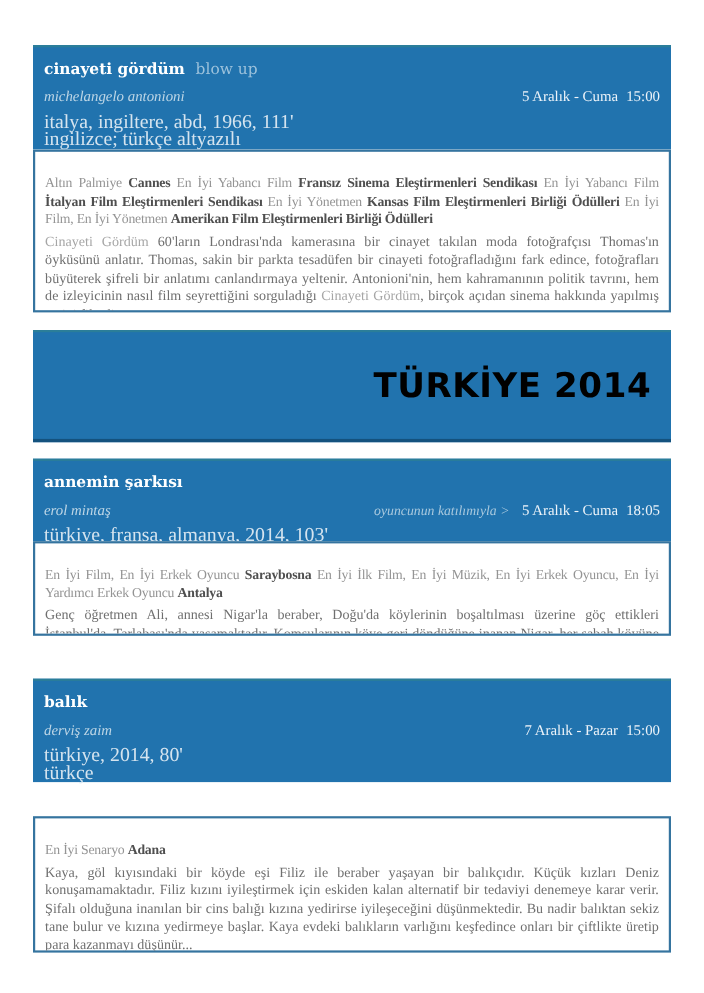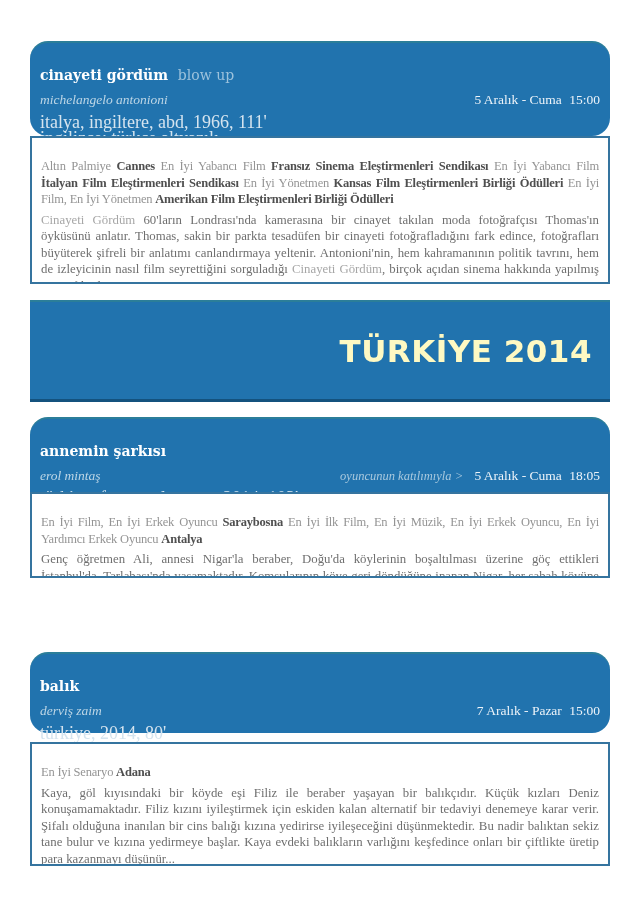--- a/index.html
+++ b/index.html
@@ -21,21 +21,21 @@
   html,body{margin:0;padding:0;background:#ffffff;}
   .page{
     position:relative;width:640px;height:903px;background:#ffffff;
     font-family:"Liberation Serif", serif;overflow:hidden;
   }
   .blue-box{
     position:absolute;left:30px;width:580px;box-sizing:border-box;
     background:var(--accent_blue);
     border-top:2px solid var(--box_top_line);
   }
-  .film-header{color:#fff;padding:12px 10px;border-radius:18px;}
+  .film-header{color:#fff;padding:0 10px;}
   .title-row{margin-top:12px;font-size:15px;line-height:17px;}
   .film-title{font-weight:bold;color:var(--title_white);font-family:"DejaVu Serif", serif;font-size:14px;}
   .film-subtitle{color:var(--subtitle_blue);margin-left:6px;font-family:"DejaVu Serif", serif;font-size:14px;}
   .director-row{margin-top:8px;display:flex;justify-content:space-between;align-items:baseline;font-size:13.5px;line-height:16px;}
   .film-director{font-style:italic;color:var(--director_blue);}
   .screening{white-space:nowrap;}
   .event-note{font-style:italic;color:var(--note_blue);font-size:12.5px;margin-right:8px;}
   .s-date{color:var(--datetime_white);}
   .s-time{color:var(--datetime_white);margin-left:4px;}
   .meta{margin-top:6px;font-size:18px;line-height:16px;color:var(--meta_blue);}
@@ -57,21 +57,21 @@
   .seg-light{color:var(--desc_light_gray);}
   .banner{
     position:absolute;left:30px;width:580px;box-sizing:border-box;
     background:var(--accent_blue);
     border-top:2px solid var(--box_top_line);
     border-bottom:3px solid var(--banner_bottom_line);
     display:flex;align-items:center;justify-content:flex-end;
   }
   .banner-title{
     font-family:"DejaVu Sans", sans-serif;font-weight:bold;
-    font-size:31px;color:#fef9c3;padding-right:18px;letter-spacing:0.5px;
+    font-size:31px;color:#000000;padding-right:18px;letter-spacing:0.5px;
   }
 </style>
 </head>
 <body>
 
 <div class="page">
 
   <div class="blue-box film-header" style="top:41px;height:95px;">
     <div class="title-row">
       <span class="film-title">cinayeti gördüm</span>
@@ -116,21 +116,21 @@
     <div class="meta">
       <div>türkiye, fransa, almanya, 2014, 103'</div>
     </div>
   </div>
 
   <div class="film-card" style="top:492px;height:86px;">
     <p class="awards"><span class="seg-normal">En İyi Film, En İyi Erkek Oyuncu </span><span class="seg-bold">Saraybosna</span><span class="seg-normal"> En İyi İlk Film, En İyi Müzik, En İyi Erkek Oyuncu, En İyi Yardımcı Erkek Oyuncu </span><span class="seg-bold">Antalya</span></p>
     <p class="desc"><span class="seg-normal">Genç öğretmen Ali, annesi Nigar'la beraber, Doğu'da köylerinin boşaltılması üzerine göç ettikleri İstanbul'da, Tarlabaşı'nda yaşamaktadır. Komşularının köye geri döndüğüne inanan Nigar, her sabah köyüne geri dönmek üzere evdeki eşyaları toparlar. Ali, gittikçe hastalanan annesini mutlu etmek için çaba harcamaktadır. Kız arkadaşı Zeynep hamile kalınca işler iyice karışır.</span></p>
   </div>
 
-  <div class="blue-box film-header" style="top:652px;height:81px;">
+  <div class="blue-box film-header" style="top:617px;height:94px;">
     <div class="title-row">
       <span class="film-title">balık</span>
       <span class="film-subtitle"></span>
     </div>
     <div class="director-row">
       <span class="film-director">derviş zaim</span>
       <span class="screening">
         <span class="event-note"></span>
         <span class="s-date">7 Aralık - Pazar</span>
         <span class="s-time">15:00</span>

